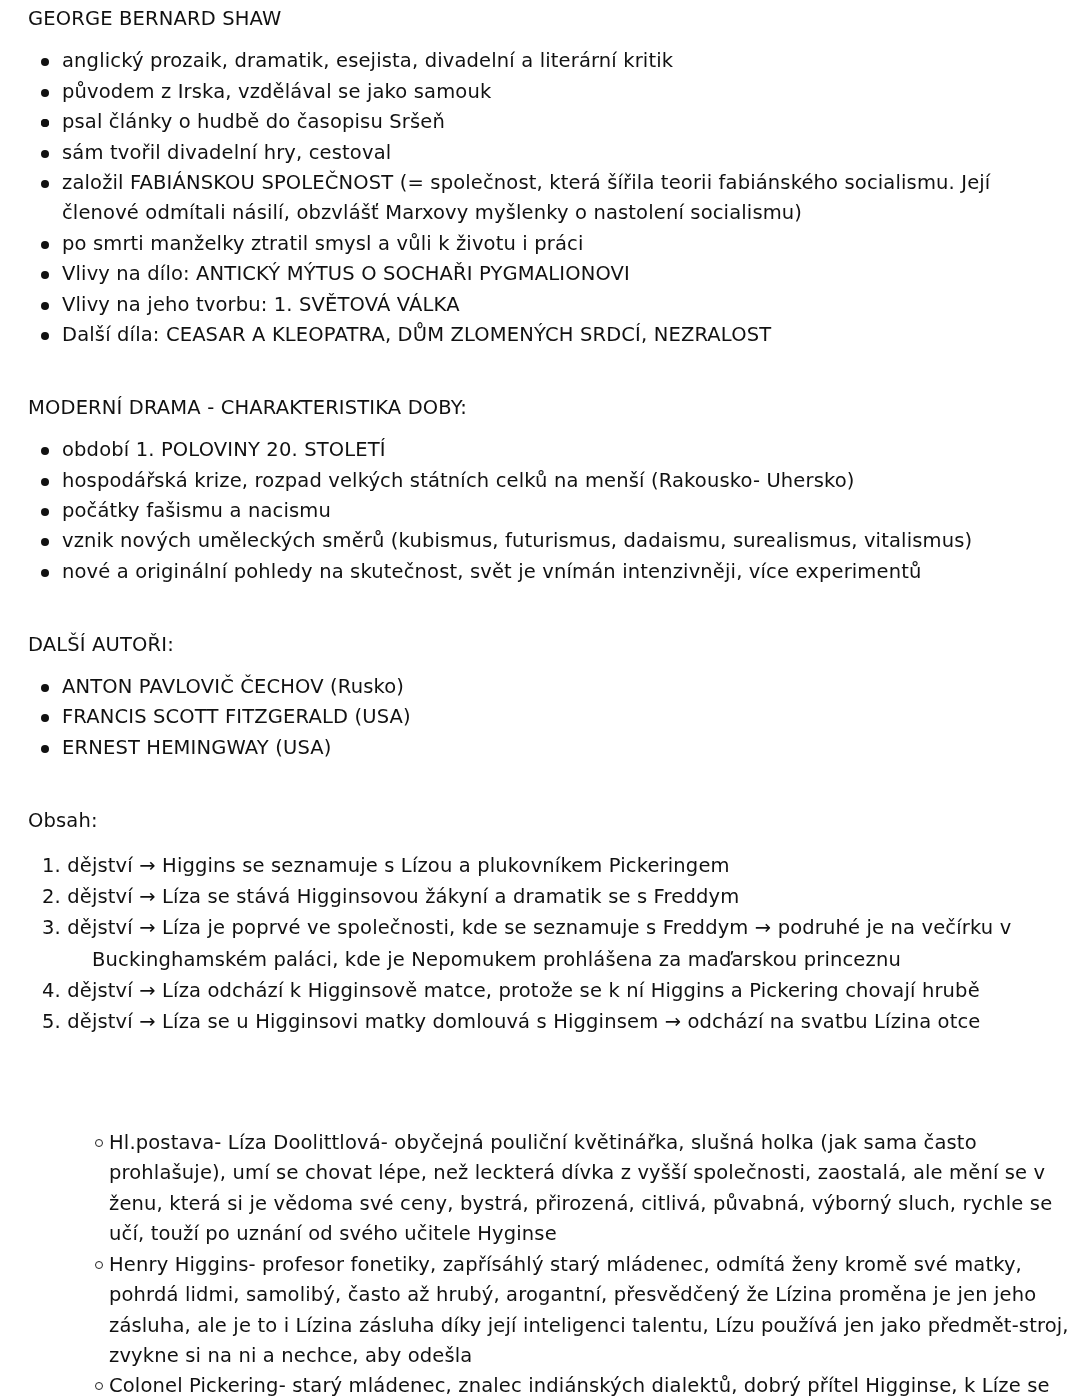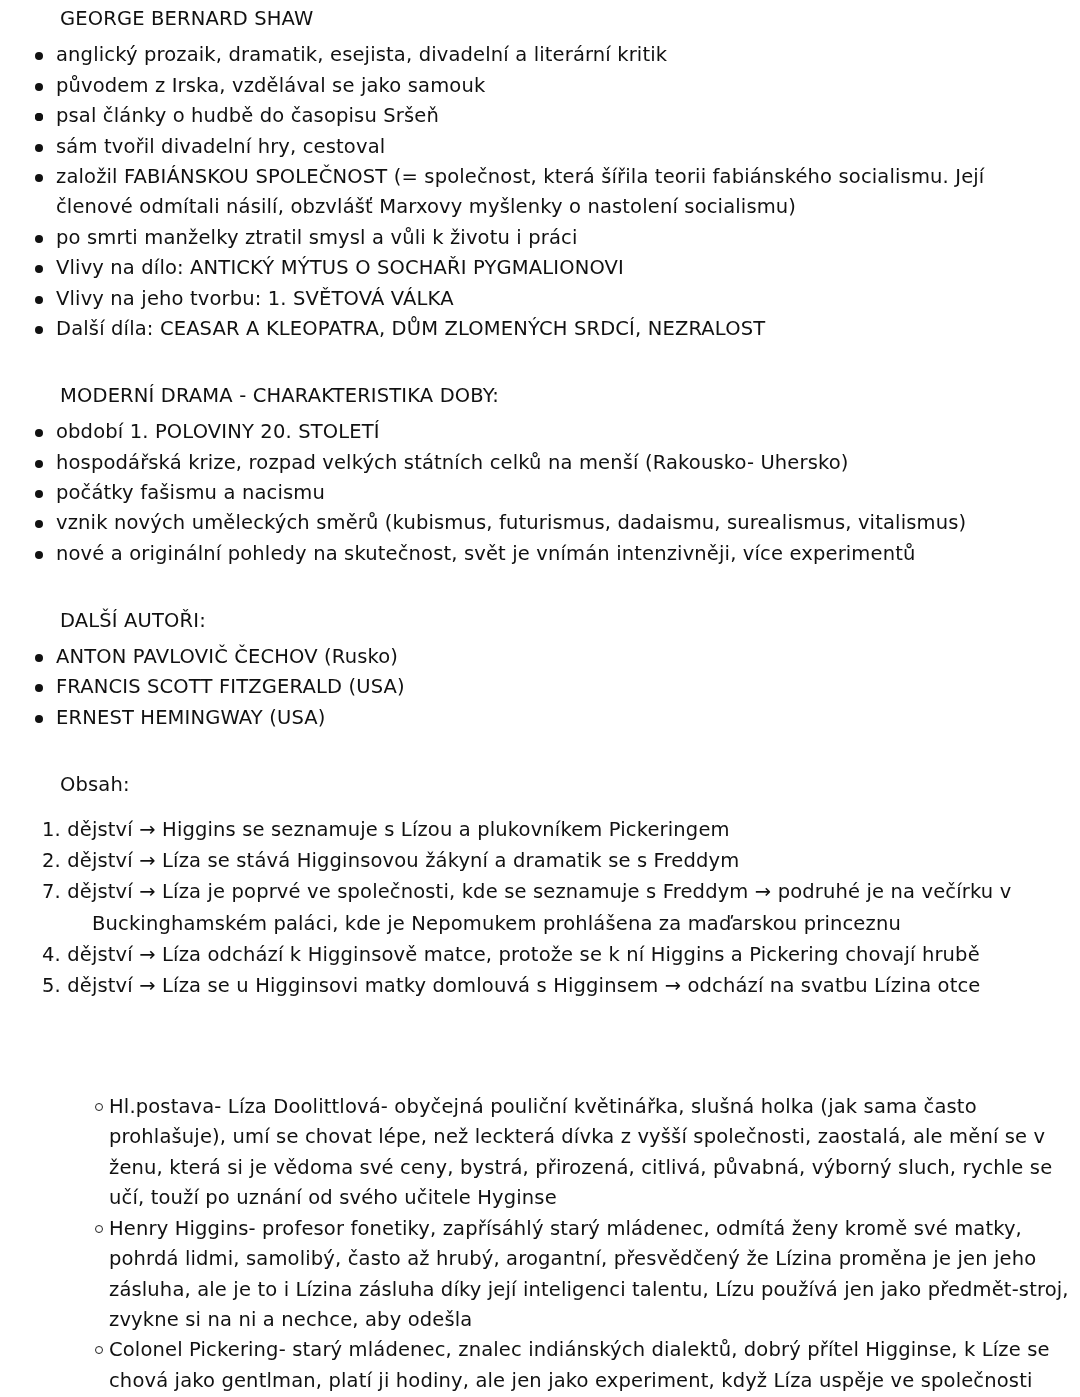--- a/index.html
+++ b/index.html
@@ -4,22 +4,22 @@
 <style>
   html, body { margin: 0; padding: 0; background: #ffffff; }
   body {
     width: 1080px; height: 1397px; overflow: hidden;
     font-family: "DejaVu Sans", sans-serif;
     color: #111111;
     font-size: 19.5px;
     letter-spacing: 0.15px;
   }
   .page { position: relative; padding: 4px 0 0 28px; width: 1030px; }
-  .heading { height: 30.4px; line-height: 30.4px; white-space: nowrap; margin-left: 32px; }
-  ul.bullets { list-style: none; margin: 6px; padding: 0; }
+  .heading { height: 30.4px; line-height: 30.4px; white-space: nowrap; }
+  ul.bullets { list-style: none; margin: 12px; padding: 0; }
   ul.bullets li { position: relative; padding-left: 22px; line-height: 30.4px; }
   ul.bullets li .dot {
     position: absolute; left: 1px; top: 12px; width: 8px; height: 8px;
     border-radius: 50%; background: #111;
   }
   .gap1 { height: 30.4px; }
   .gap2 { height: 60.8px; }
   ol.acts { list-style: none; margin: 14px; padding: 0; }
   ol.acts li { line-height: 31.2px; }
   ol.acts li .cont { display: block; padding-left: 50px; }
@@ -68,21 +68,21 @@
     <li><span class="dot"></span><span>FRANCIS SCOTT FITZGERALD (USA)</span></li>
     <li><span class="dot"></span><span>ERNEST HEMINGWAY (USA)</span></li>
   </ul>
 
   <div class="gap1"></div>
 
   <div class="heading">Obsah:</div>
   <ol class="acts">
     <li><span>1. dějství →</span> <span>Higgins se seznamuje s Lízou a plukovníkem Pickeringem</span></li>
     <li><span>2. dějství →</span> <span>Líza se stává Higginsovou žákyní a dramatik se s Freddym</span></li>
-    <li><span>7. dějství →</span> <span>Líza je poprvé ve společnosti, kde se seznamuje s Freddym → podruhé je na večírku v</span><span class="cont">Buckinghamském paláci, kde je Nepomukem prohlášena za maďarskou princeznu</span></li>
+    <li><span>3. dějství →</span> <span>Líza je poprvé ve společnosti, kde se seznamuje s Freddym → podruhé je na večírku v</span><span class="cont">Buckinghamském paláci, kde je Nepomukem prohlášena za maďarskou princeznu</span></li>
     <li><span>4. dějství →</span> <span>Líza odchází k Higginsově matce, protože se k ní Higgins a Pickering chovají hrubě</span></li>
     <li><span>5. dějství →</span> <span>Líza se u Higginsovi matky domlouvá s Higginsem → odchází na svatbu Lízina otce</span></li>
   </ol>
 
   <div class="gap2"></div>
 
   <ul class="chars">
     <li><span class="ring"></span><span>Hl.postava- Líza Doolittlová- obyčejná pouliční květinářka, slušná holka (jak sama často prohlašuje), umí se chovat lépe, než leckterá dívka z vyšší společnosti, zaostalá, ale mění se v ženu, která si je vědoma své ceny, bystrá, přirozená, citlivá, půvabná, výborný sluch, rychle se učí, touží po uznání od svého učitele Hyginse</span></li>
     <li><span class="ring"></span><span>Henry Higgins- profesor fonetiky, zapřísáhlý starý mládenec, odmítá ženy kromě své matky, pohrdá lidmi, samolibý, často až hrubý, arogantní, přesvědčený že Lízina proměna je jen jeho zásluha, ale je to i Lízina zásluha díky její inteligenci talentu, Lízu používá jen jako předmět-stroj, zvykne si na ni a nechce, aby odešla</span></li>
     <li><span class="ring"></span><span>Colonel Pickering- starý mládenec, znalec indiánských dialektů, dobrý přítel Higginse, k Líze se chová jako gentlman, platí ji hodiny, ale jen jako experiment, když Líza uspěje ve společnosti</span></li>

